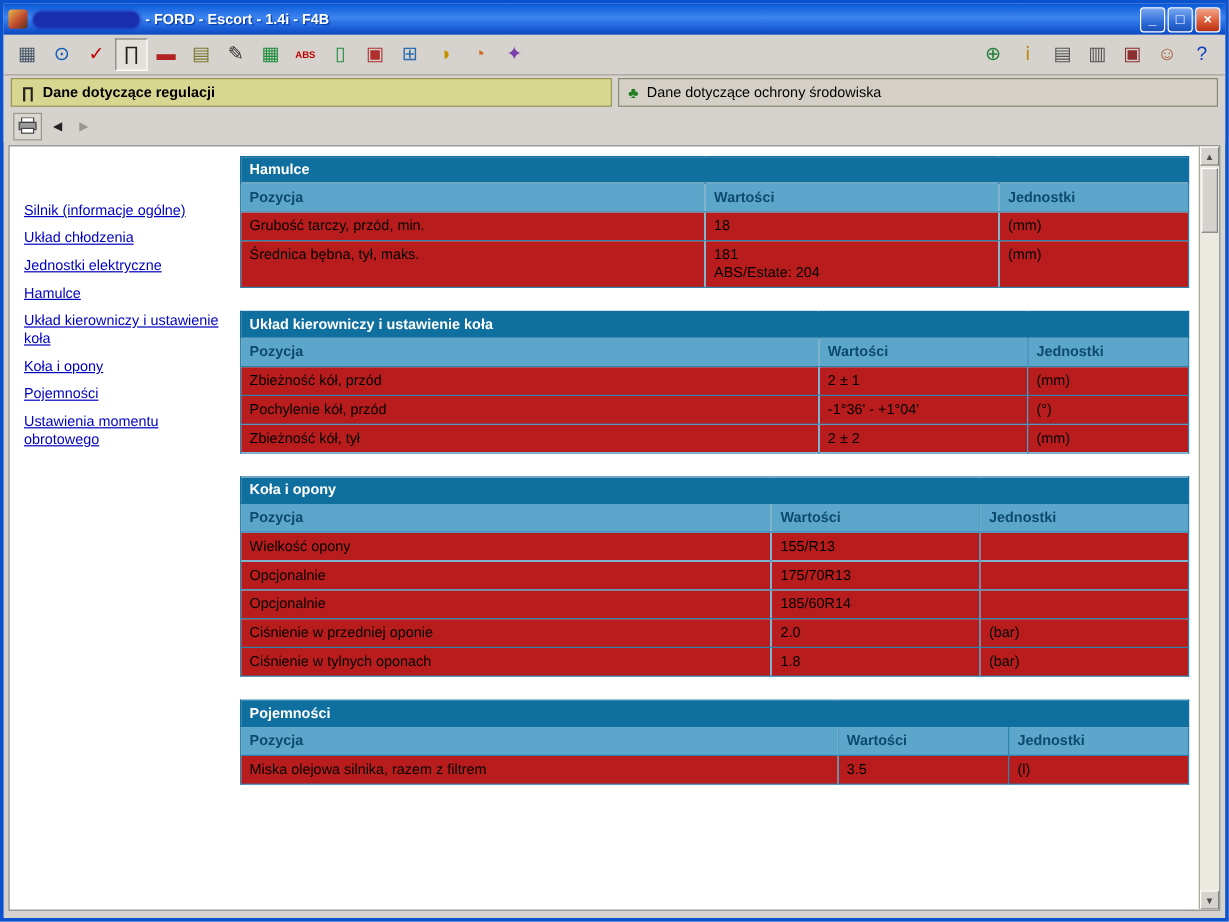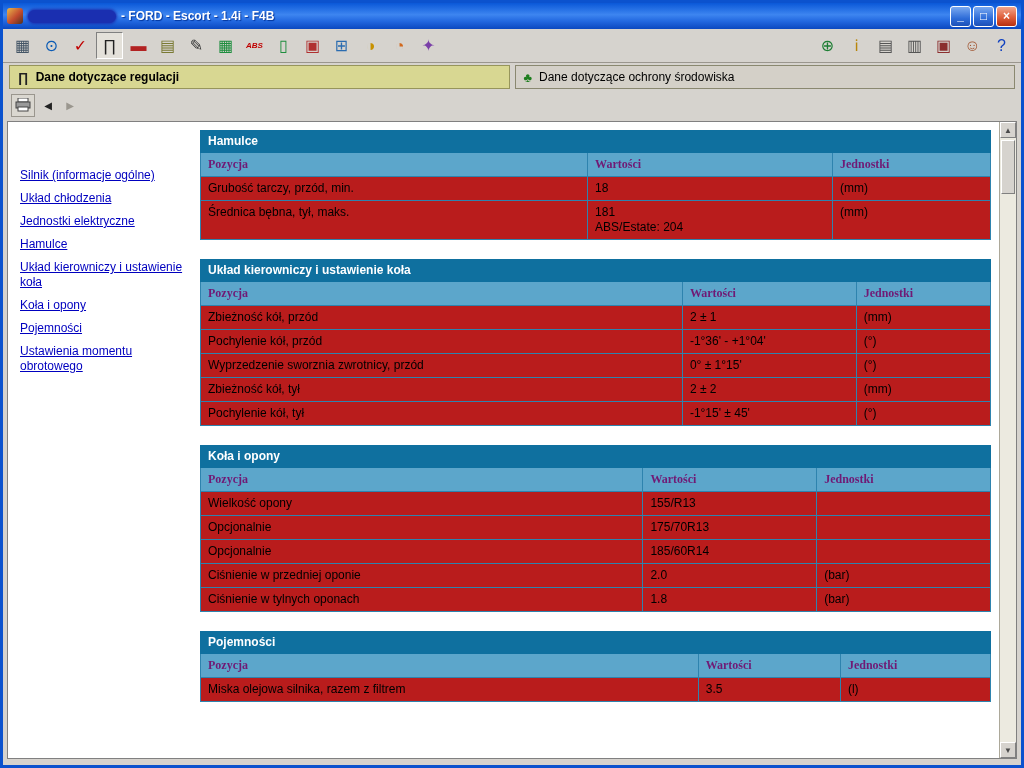--- a/index.html
+++ b/index.html
@@ -62,21 +62,21 @@
     font-size:12px; line-height:15px; margin-bottom:8px; cursor:pointer; }
   .content-pane { flex:1 1 auto; padding:8px 8px 0 6px; overflow:hidden; }
 
   
   table.content-table { width:100%; border-collapse:collapse; margin-bottom:19px;
     font-size:12px; table-layout:fixed; }
   table.content-table td { border:1px solid #2E83AE; padding:4px 7px;
     line-height:15px; vertical-align:top; white-space:pre-line; overflow:hidden; }
   tr.t-title td { background:#0F709F; color:#fff; font-weight:bold;
     border-color:#0F709F; padding:3px 7px; }
-  tr.t-head td { background:#5CA6CB; font-weight:bold; color:#701a75;font-family:Liberation Serif, serif; }
+  tr.t-head td { background:#5CA6CB; font-weight:bold; color:#0c4a6e; }
   tr.odd td { background:#b91c1c; }
   tr.even td { background:#b91c1c; }
 
   
   .scrollbar { width:17px; flex:0 0 17px; background:#ECEAE0; border-left:1px solid #ACA899;
     display:flex; flex-direction:column; align-items:stretch; }
   .sb-btn { height:16px; flex:0 0 16px; display:flex; align-items:center; justify-content:center;
     font-size:8px; color:#4A4A4A; background:#D6D3CE;
     border:1px solid #fff; border-right-color:#808080; border-bottom-color:#808080; cursor:default; }
   .sb-track { flex:1; position:relative; }
@@ -120,21 +120,21 @@
         <div class="tb-btn">
           <span class="tb-glyph" style="color: rgb(122, 122, 51);">▤</span>
         </div>
         <div class="tb-btn">
           <span class="tb-glyph" style="color: rgb(51, 51, 51);">✎</span>
         </div>
         <div class="tb-btn">
           <span class="tb-glyph" style="color: rgb(30, 142, 62);">▦</span>
         </div>
         <div class="tb-btn">
-          <span class="tb-glyph small" style="color: rgb(192, 0, 0); font-style: italic;">ABS</span>
+          <span class="tb-glyph small" style="color: rgb(192, 0, 0);">ABS</span>
         </div>
         <div class="tb-btn">
           <span class="tb-glyph" style="color: rgb(30, 142, 62);">▯</span>
         </div>
         <div class="tb-btn">
           <span class="tb-glyph" style="color: rgb(176, 48, 48);">▣</span>
         </div>
         <div class="tb-btn">
           <span class="tb-glyph" style="color: rgb(43, 108, 176);">⊞</span>
         </div>
@@ -259,34 +259,24 @@
             <tr class="odd">
               <td>Zbieżność kół, przód</td>
               <td>2 ± 1</td>
               <td>(mm)</td>
             </tr>
             <tr class="even">
               <td>Pochylenie kół, przód</td>
               <td>-1°36' - +1°04'</td>
               <td>(°)</td>
             </tr>
-            <tr class="odd">
-              <td>Wyprzedzenie sworznia zwrotnicy, przód</td>
-              <td>0° ± 1°15'</td>
-              <td>(°)</td>
-            </tr>
             <tr class="even">
               <td>Zbieżność kół, tył</td>
               <td>2 ± 2</td>
               <td>(mm)</td>
-            </tr>
-            <tr class="odd">
-              <td>Pochylenie kół, tył</td>
-              <td>-1°15' ± 45'</td>
-              <td>(°)</td>
             </tr>
           </tbody>
         </table>
         <table class="content-table">
           <colgroup>
             <col style="width: 56%;">
             <col style="width: 22%;">
             <col style="width: 22%;">
           </colgroup>
           <tbody>

